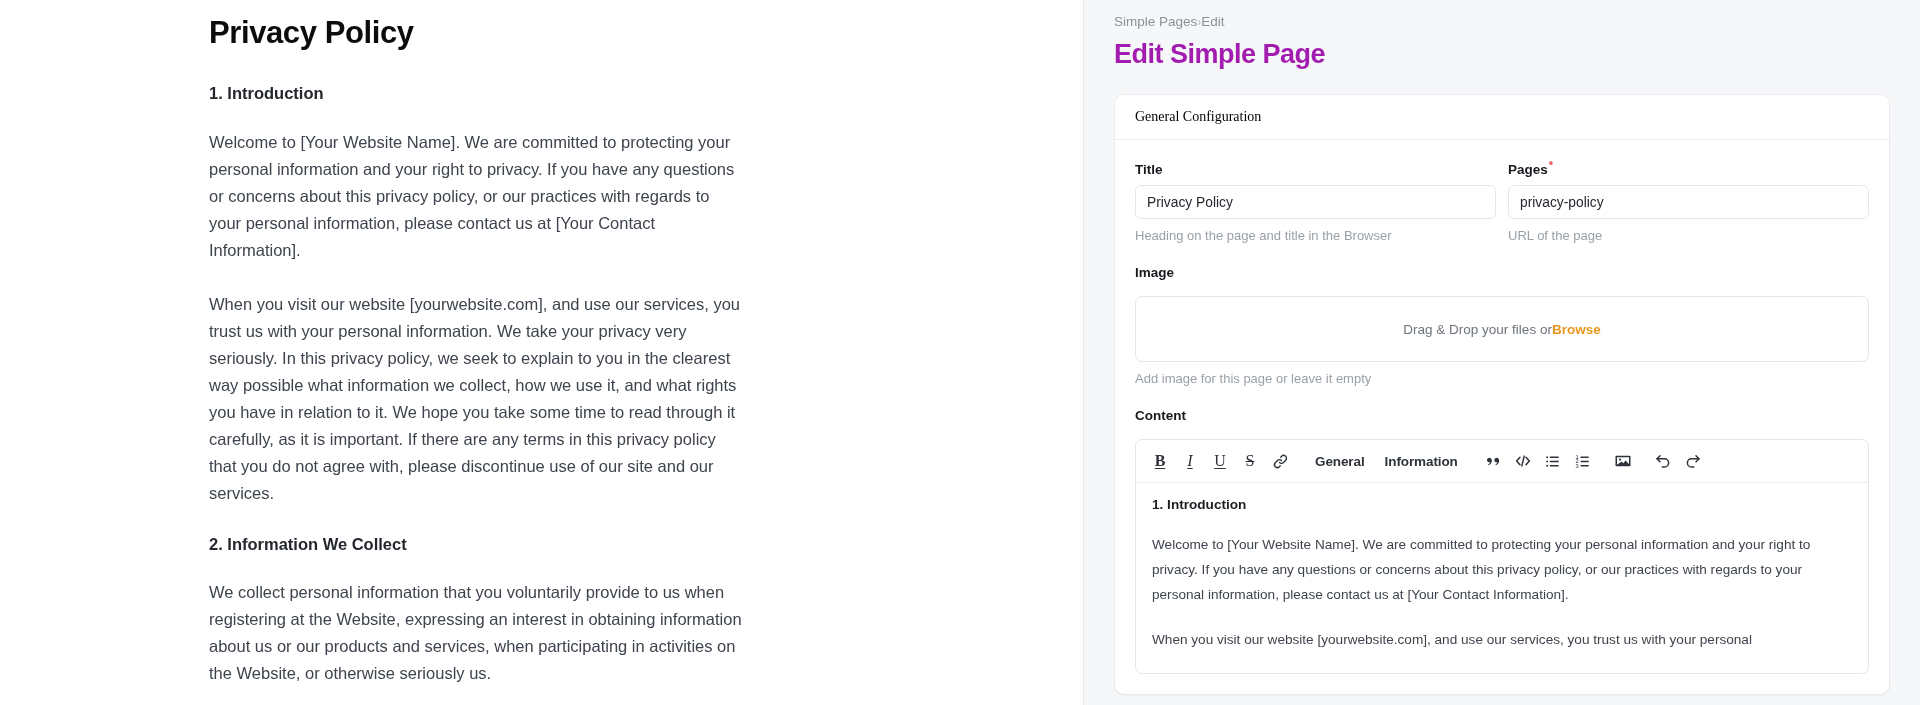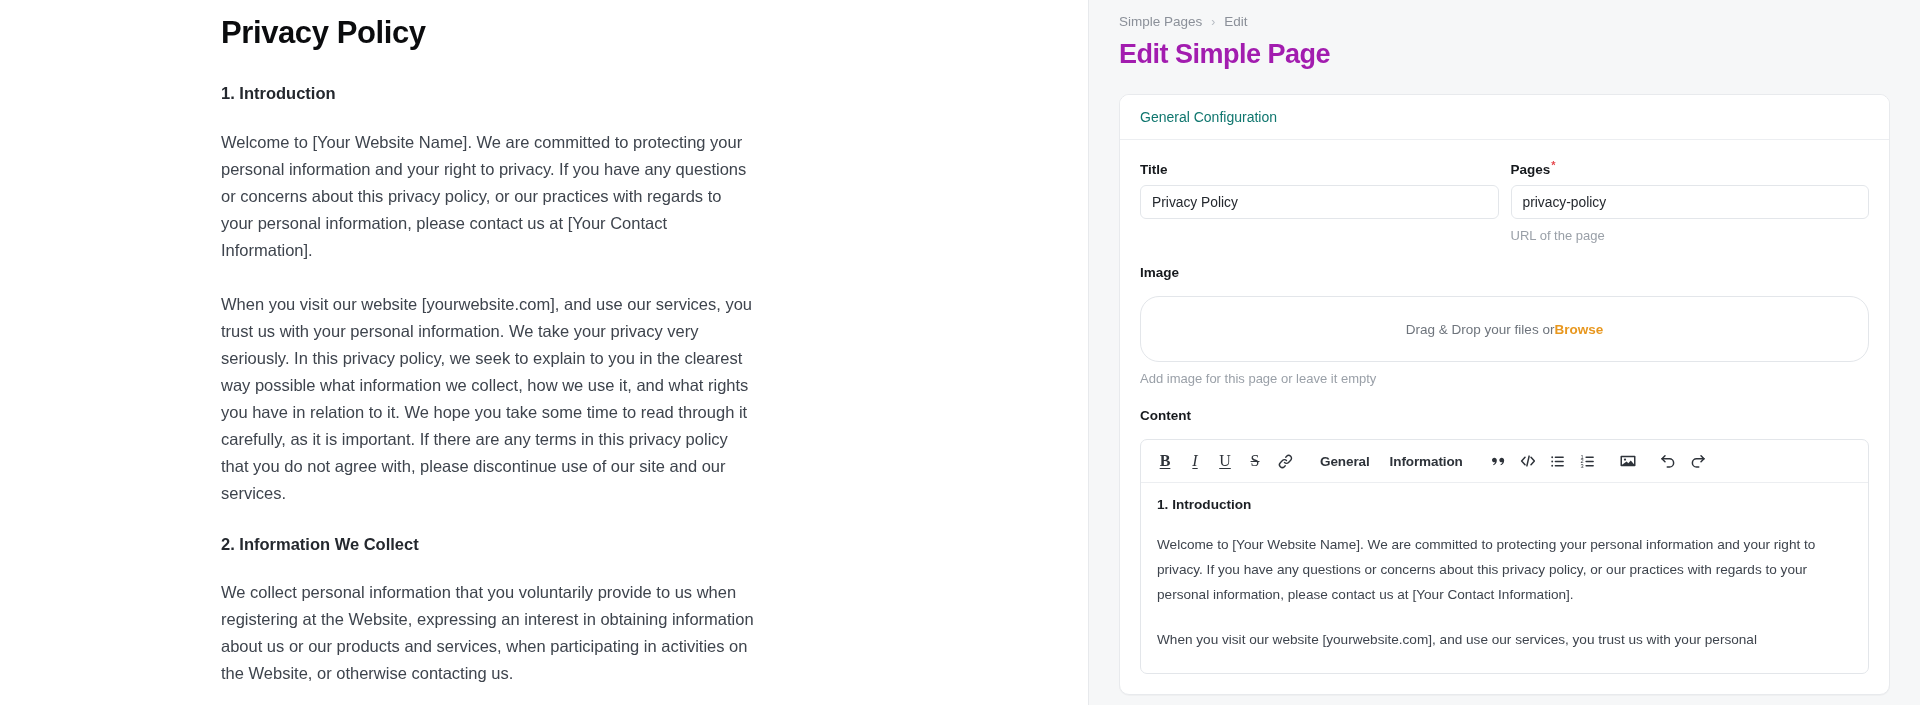--- a/index.html
+++ b/index.html
@@ -2,21 +2,21 @@
 <html><head>
 <meta charset="utf-8">
 <style>
   * { box-sizing: border-box; margin: 0; padding: 0; }
   html, body {
     width: 1920px; height: 705px;
     font-family: "Liberation Sans", sans-serif;
     background: #ffffff;
     overflow: hidden;
   }
-  .app { display: flex; width: 1920px; height: 705px; padding-left: 12px; }
+  .app { display: flex; width: 1920px; height: 705px; }
 
   
   .preview-pane {
     width: 1084px;
     height: 705px;
     background: #ffffff;
     border-right: 1px solid #e7e9ec;
     overflow: hidden;
     position: relative;
   }
@@ -46,21 +46,21 @@
 
   
   .editor-pane {
     width: 836px;
     height: 705px;
     background: #f6f7f8;
     padding: 0 30px;
     overflow: hidden;
   }
   .breadcrumb {
-    display: flex; align-items: center; gap: 9px;
+    display: flex; align-items: center; 
     padding-top: 14px;
     font-size: 13.5px;
     color: #8b9099;
   }
   .breadcrumb .crumb { color: #8b9099; }
   .breadcrumb .sep { color: #b6bbc2; font-size: 12px; line-height: 1; }
   .page-title {
     font-size: 27px;
     font-weight: 700;
     color: #a21caf;
@@ -72,23 +72,24 @@
     margin-top: 24px;
     background: #ffffff;
     border: 1px solid #e8eaed;
     border-radius: 10px;
     overflow: hidden;
     box-shadow: 0 1px 1px rgba(16,24,40,0.03);
   }
   .card-header {
     padding: 14px 20px;
     font-size: 14px;
-    color: #0f766e;
+    color: #000000;
     border-bottom: 1px solid #eceef1;
     background: #ffffff;
+    font-family: Liberation Serif, serif;
   }
   .card-body { padding: 20px; }
 
   .row2 { display: flex; gap: 12px; }
   .field { flex: 1; min-width: 0; }
   .field-label {
     font-size: 13.5px;
     font-weight: 700;
     color: #16191d;
     margin-bottom: 8px;
@@ -113,21 +114,21 @@
     color: #9aa0a8;
     margin-top: 8px;
     line-height: 1.4;
   }
 
   .group { margin-top: 18px; }
   .dropzone {
     margin-top: 8px;
     height: 66px;
     border: 1px solid #e3e6ea;
-    border-radius: 19px;
+    border-radius: 7px;
     background: #ffffff;
     display: flex;
     align-items: center;
     justify-content: center;
     font-size: 13.5px;
     color: #6e747c;
   }
   .browse-link { color: #e8971e; font-weight: 700; margin-left: 0; cursor: pointer; }
 
   .rte {
@@ -177,21 +178,21 @@
 
   <div class="preview-pane">
     <div class="preview-inner">
       <h1 class="doc-title">Privacy Policy</h1>
 
       <h2 class="doc-h2">1. Introduction</h2>
       <p class="doc-p">Welcome to [Your Website Name]. We are committed to protecting your personal information and your right to privacy. If you have any questions or concerns about this privacy policy, or our practices with regards to your personal information, please contact us at [Your Contact Information].</p>
       <p class="doc-p">When you visit our website [yourwebsite.com], and use our services, you trust us with your personal information. We take your privacy very seriously. In this privacy policy, we seek to explain to you in the clearest way possible what information we collect, how we use it, and what rights you have in relation to it. We hope you take some time to read through it carefully, as it is important. If there are any terms in this privacy policy that you do not agree with, please discontinue use of our site and our services.</p>
 
       <h2 class="doc-h2">2. Information We Collect</h2>
-      <p class="doc-p">We collect personal information that you voluntarily provide to us when registering at the Website, expressing an interest in obtaining information about us or our products and services, when participating in activities on the Website, or otherwise contacting us.</p>
+      <p class="doc-p">We collect personal information that you voluntarily provide to us when registering at the Website, expressing an interest in obtaining information about us or our products and services, when participating in activities on the Website, or otherwise seriously us.</p>
 
     </div>
   </div>
 
   <div class="editor-pane">
 
     <nav class="breadcrumb">
       <span class="crumb">Simple Pages</span>
       <span class="sep">›</span>
       <span class="crumb">Edit</span>
@@ -201,20 +202,21 @@
 
     <section class="card">
       <div class="card-header">General Configuration</div>
 
       <div class="card-body">
 
         <div class="row2">
           <div class="field">
             <label class="field-label">Title</label>
             <input class="text-input" type="text" value="Privacy Policy" style="">
+            <div class="help">Heading on the page and title in the Browser</div>
           </div>
 
           <div class="field">
             <label class="field-label"><span>Pages</span><span class="req">*</span></label>
             <input class="text-input" type="text" value="privacy-policy" style="">
             <div class="help">URL of the page</div>
           </div>
         </div>
 
         <div class="group">

